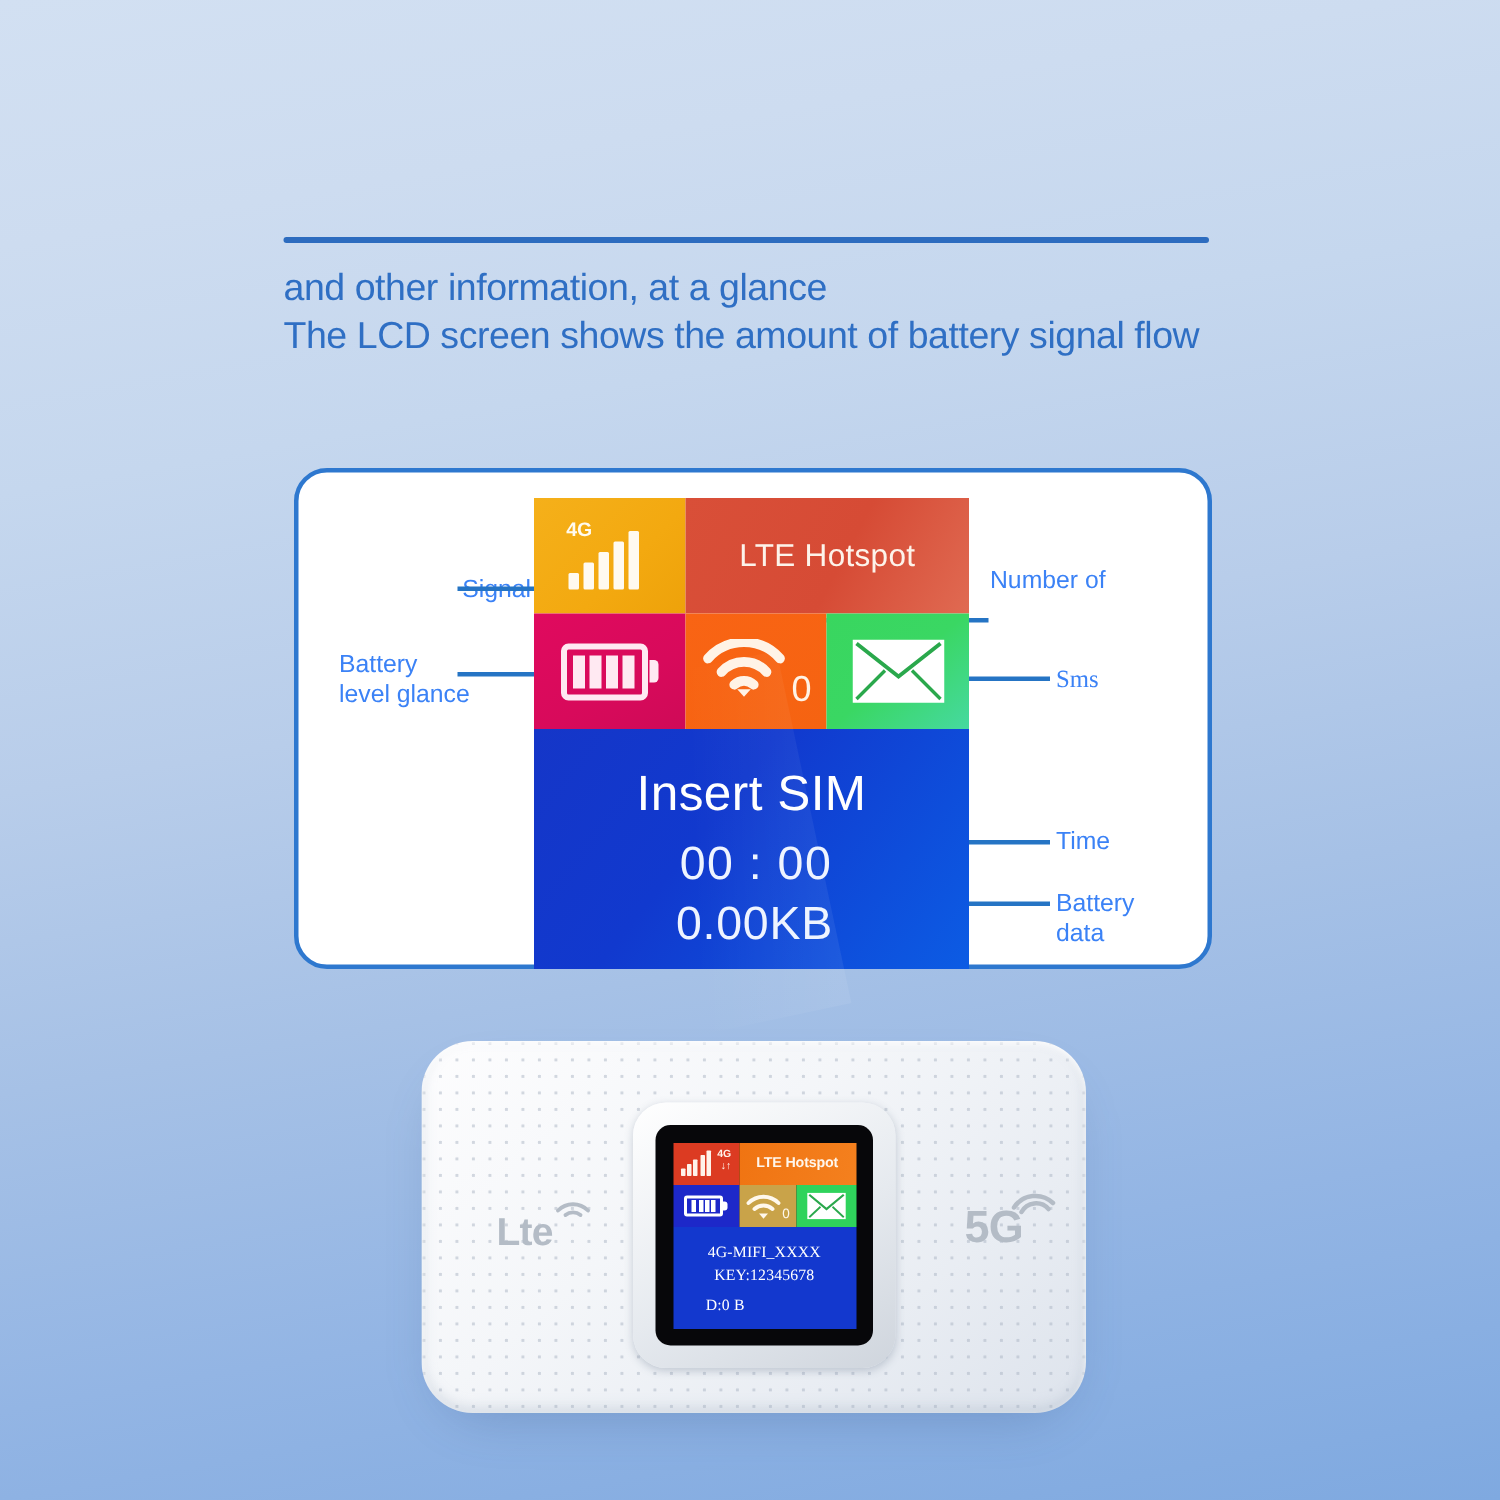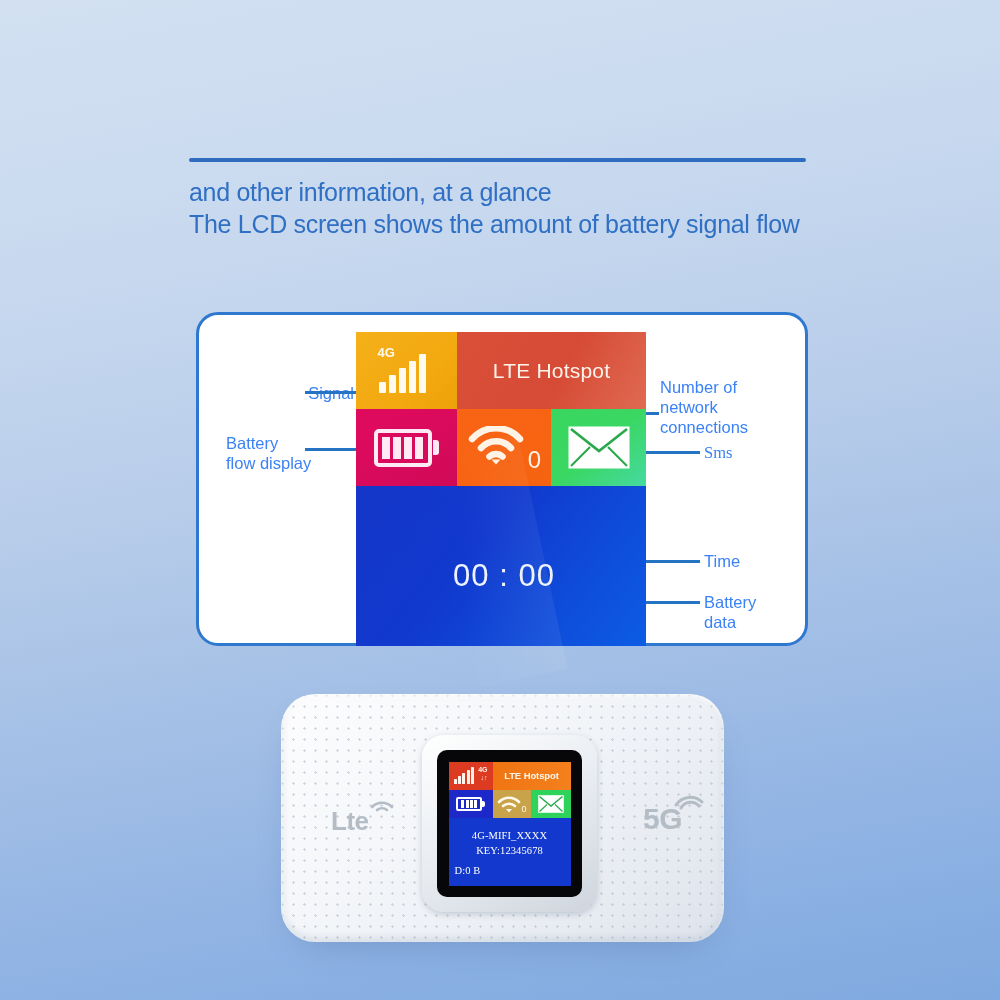--- a/index.html
+++ b/index.html
@@ -378,21 +378,21 @@
   .m-info-line {
     position: absolute; left: 0; right: 0;
     text-align: center;
     color: #ffffff;
     font-size: 10.5px;
     letter-spacing: 0.1px;
     font-family: Liberation Serif, serif;
   }
   #m-ssid    { top: 12px; }
   #m-key     { top: 27px; }
-  #m-data    { top: 47px; text-align: left; padding-left: 6px; font-size: 10.5px; }
+  #m-data    { top: 47px; text-align: left; padding-left: 6px; font-size: 10.5px; margin-left: 16px; }
 
   
   .brandmark {
     position: absolute;
     color: #b4bcc6;
     font-weight: bold;
     user-select: none;
   }
   #brand-lte {
     left: 50px; top: 112px;
@@ -424,27 +424,26 @@
 
 </div>
 
 <div id="diagram-card">
 
   <div class="anno" id="anno-signal">Signal</div>
   <div class="leader" id="leader-signal"></div>
 
   <div class="anno" id="anno-battery">
     <div>Battery</div>
-    <div>flow display</div>
+    <div>level glance</div>
   </div>
   <div class="leader" id="leader-battery"></div>
 
   <div class="anno" id="anno-connections">
     <div>Number of</div>
-    <div>network connections</div>
   </div>
   <div class="leader" id="leader-connections"></div>
 
   <div class="anno" id="anno-sms">Sms</div>
   <div class="leader" id="leader-sms"></div>
 
   <div class="anno" id="anno-time">Time</div>
   <div class="leader" id="leader-time"></div>
 
   <div class="anno" id="anno-traffic">
@@ -510,21 +509,23 @@
             <path d="M3 40 L22 21" fill="none" stroke="#2aa84c" stroke-width="2.2"></path>
             <path d="M59 40 L40 21" fill="none" stroke="#2aa84c" stroke-width="2.2"></path>
           </svg>
         </div>
       </div>
 
     </div>
 
     <div id="tile-info">
       <div class="info-sheen"></div>
+      <div id="info-sim">Insert SIM</div>
       <div id="info-time">00 :  00</div>
+      <div id="info-traffic">0.00KB</div>
     </div>
 
   </div>
 </div>
 
 <div id="device-stage">
   <div id="device-shadow"></div>
 
   <div id="device-body">
 

